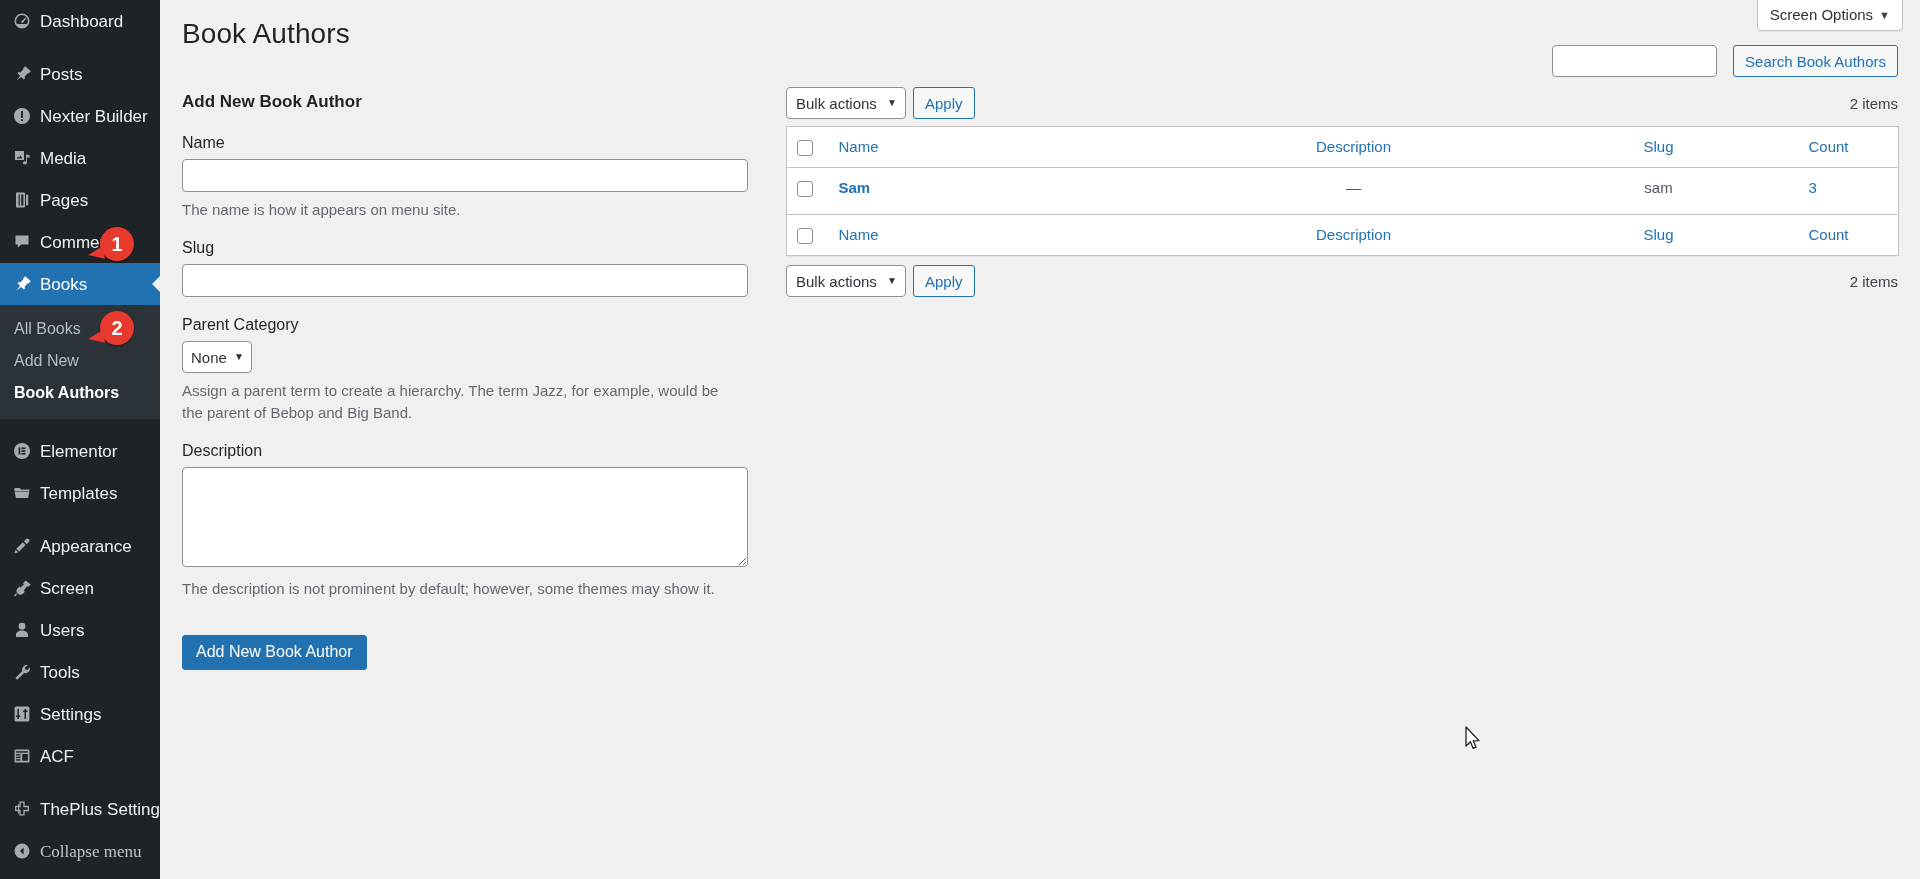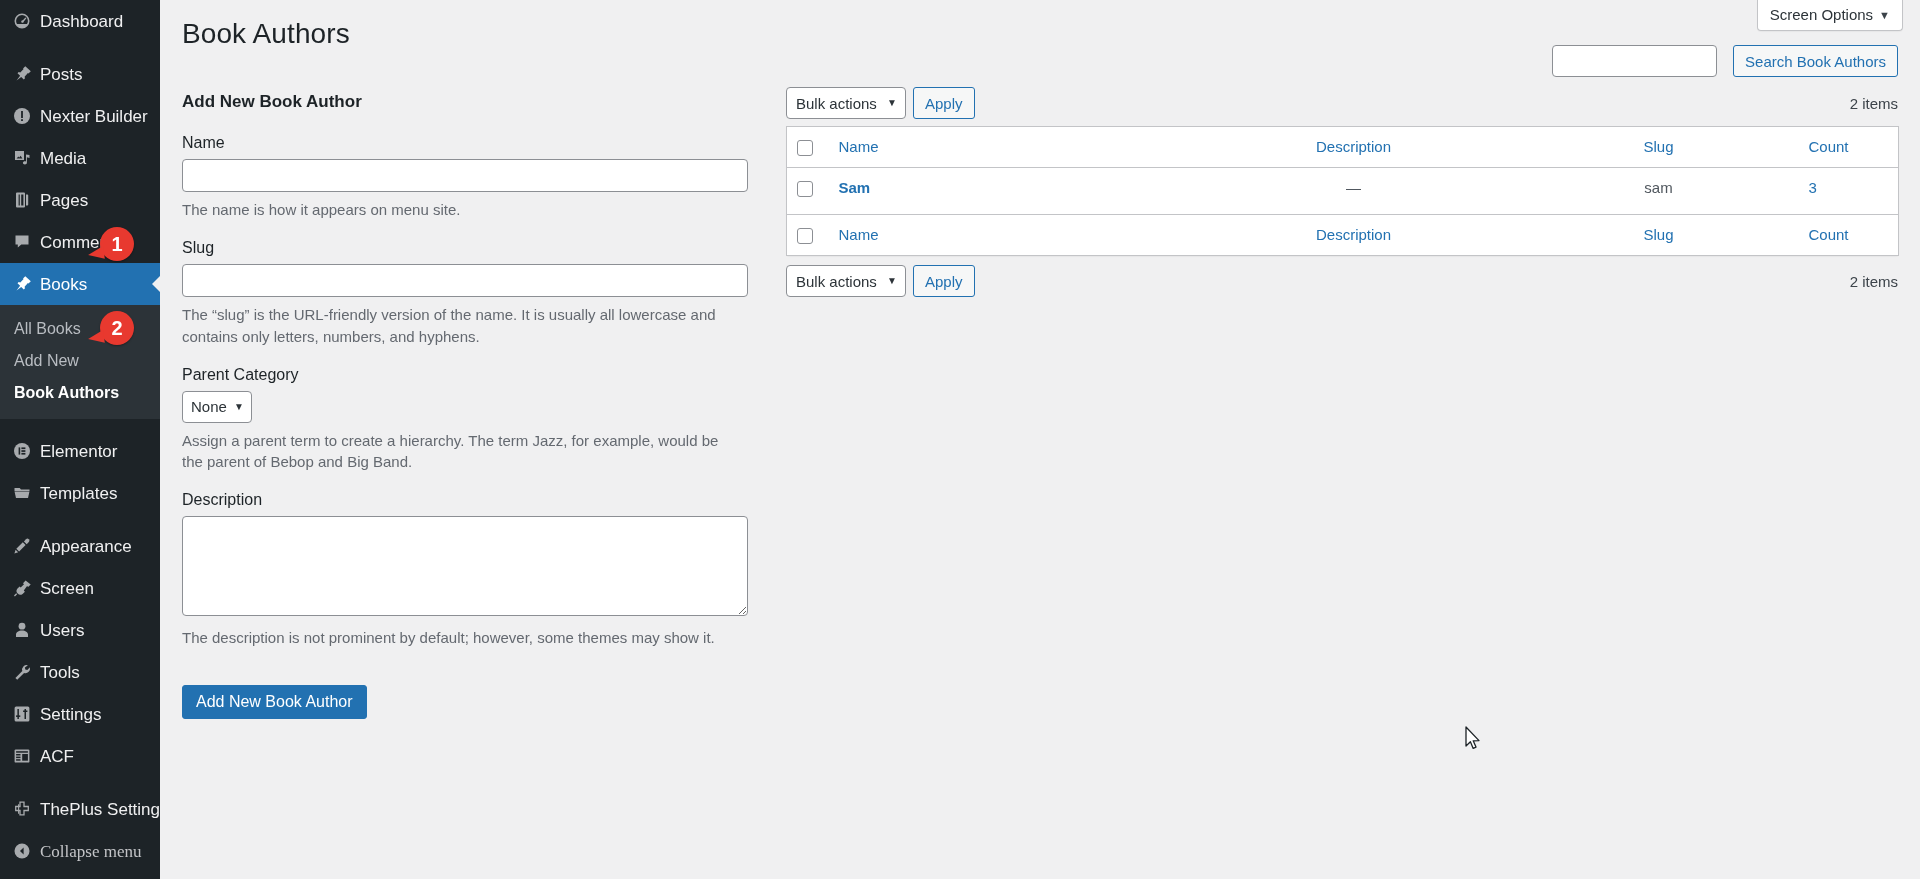--- a/index.html
+++ b/index.html
@@ -571,21 +571,20 @@
 
       <div class="fld">
         <label>Name</label>
         <input type="text" value="" style="">
         <p class="help">The name is how it appears on menu site.</p>
       </div>
 
       <div class="fld">
         <label>Slug</label>
         <input type="text" value="" style="">
-        <p class="help">The “slug” is the URL-friendly version of the name. It is usually all lowercase and contains only letters, numbers, and hyphens.</p>
       </div>
 
       <div class="fld">
         <label>Parent Category</label>
         <span class="select-wrap">
           <select>
             <option>None</option>
           </select>
           <span class="sel-caret">▼</span>
         </span>

